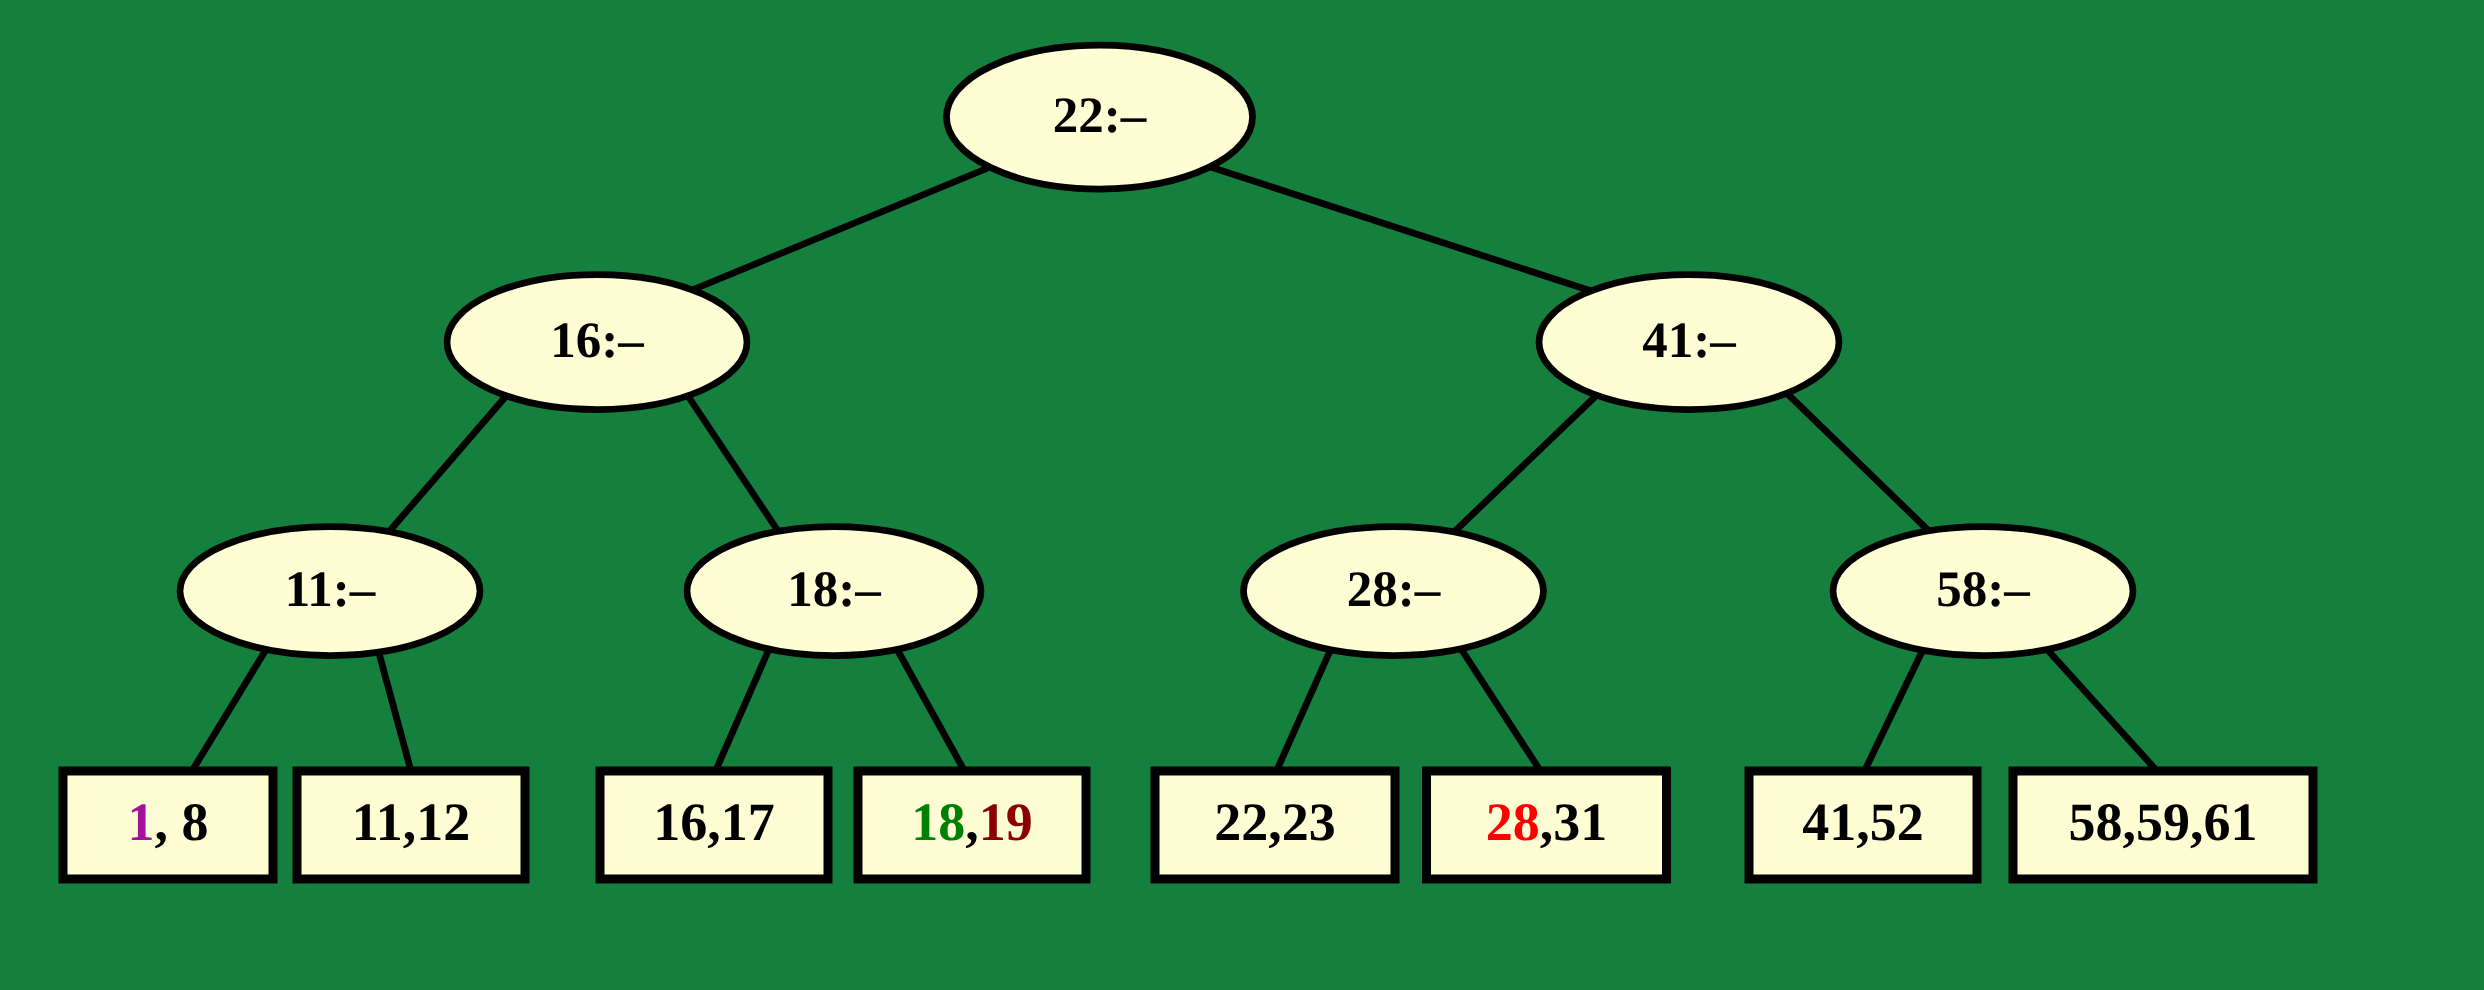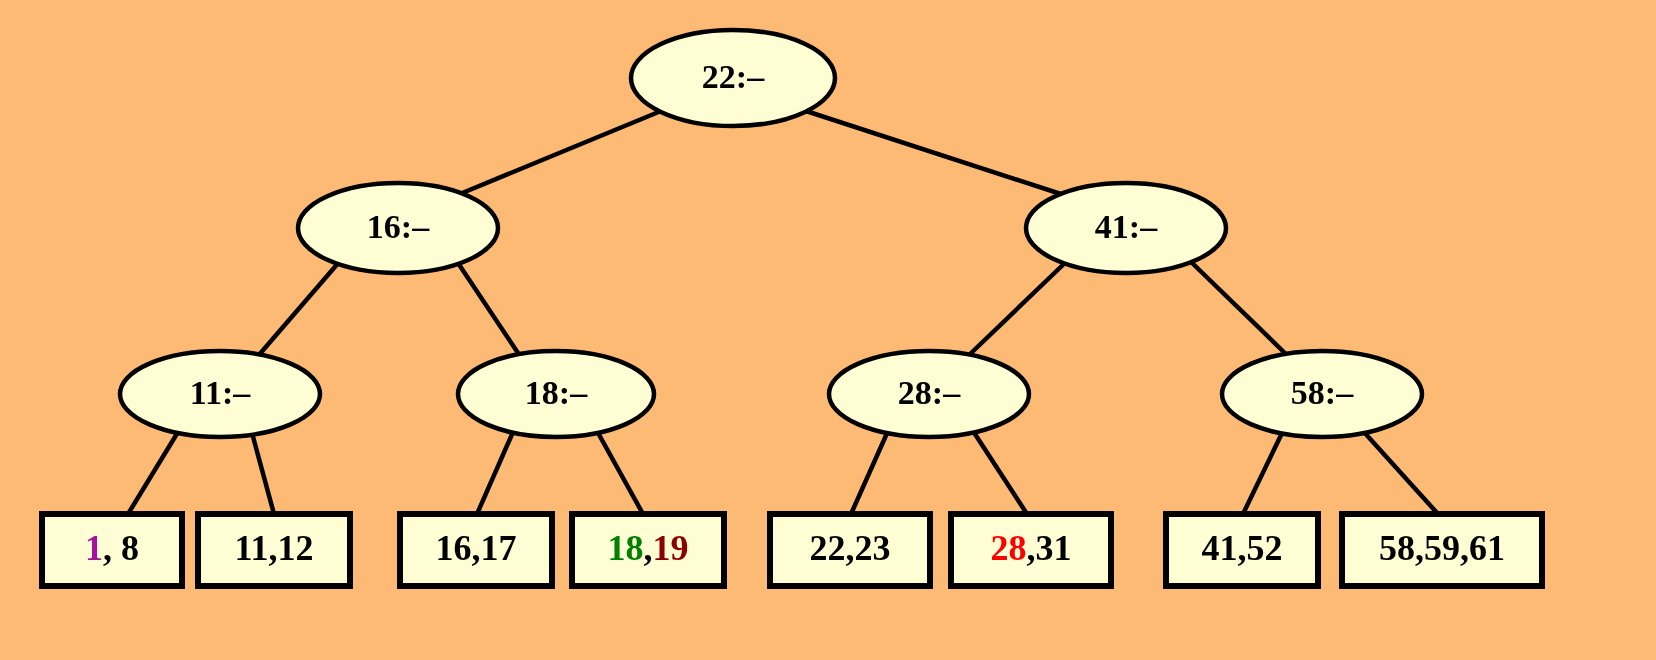--- a/index.html
+++ b/index.html
@@ -10,21 +10,21 @@
     width: 1656px;
     height: 660px;
     background: #fffdd4;
     font-family: "Liberation Serif", "DejaVu Serif", serif;
     overflow: hidden;
   }
   #diagram-root {
     position: relative;
     width: 1656px;
     height: 660px;
-    background: #fdba74;
+    background: #15803d;
   }
   #tree-canvas {
     position: absolute;
     left: 0;
     top: 0;
     width: 1656px;
     height: 660px;
   }
   .node-label {
     font-family: "Liberation Serif", "DejaVu Serif", serif;

